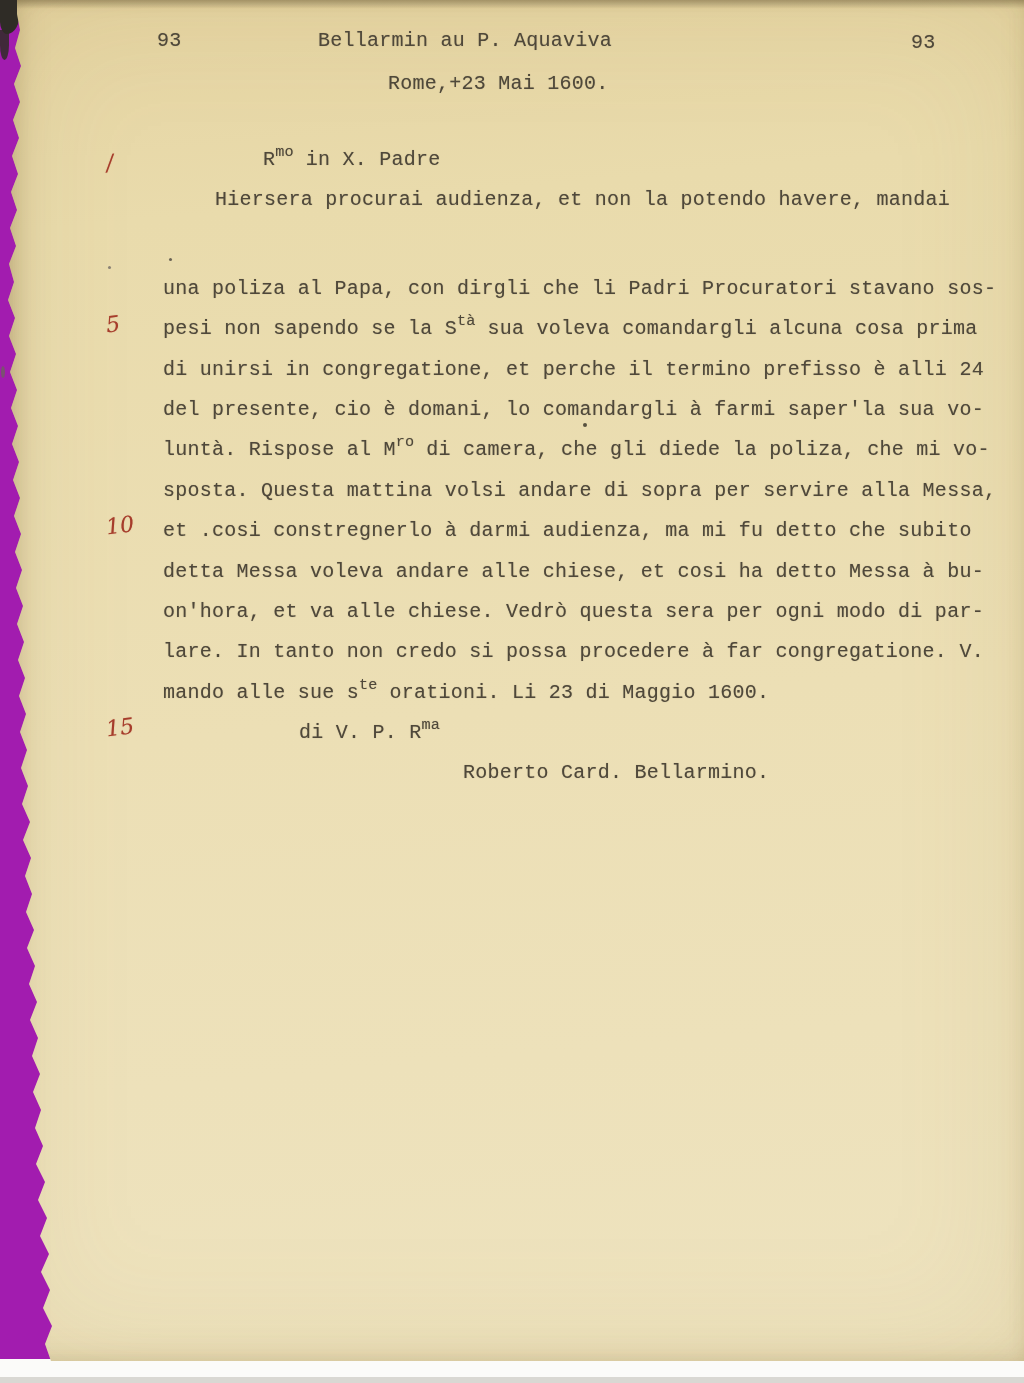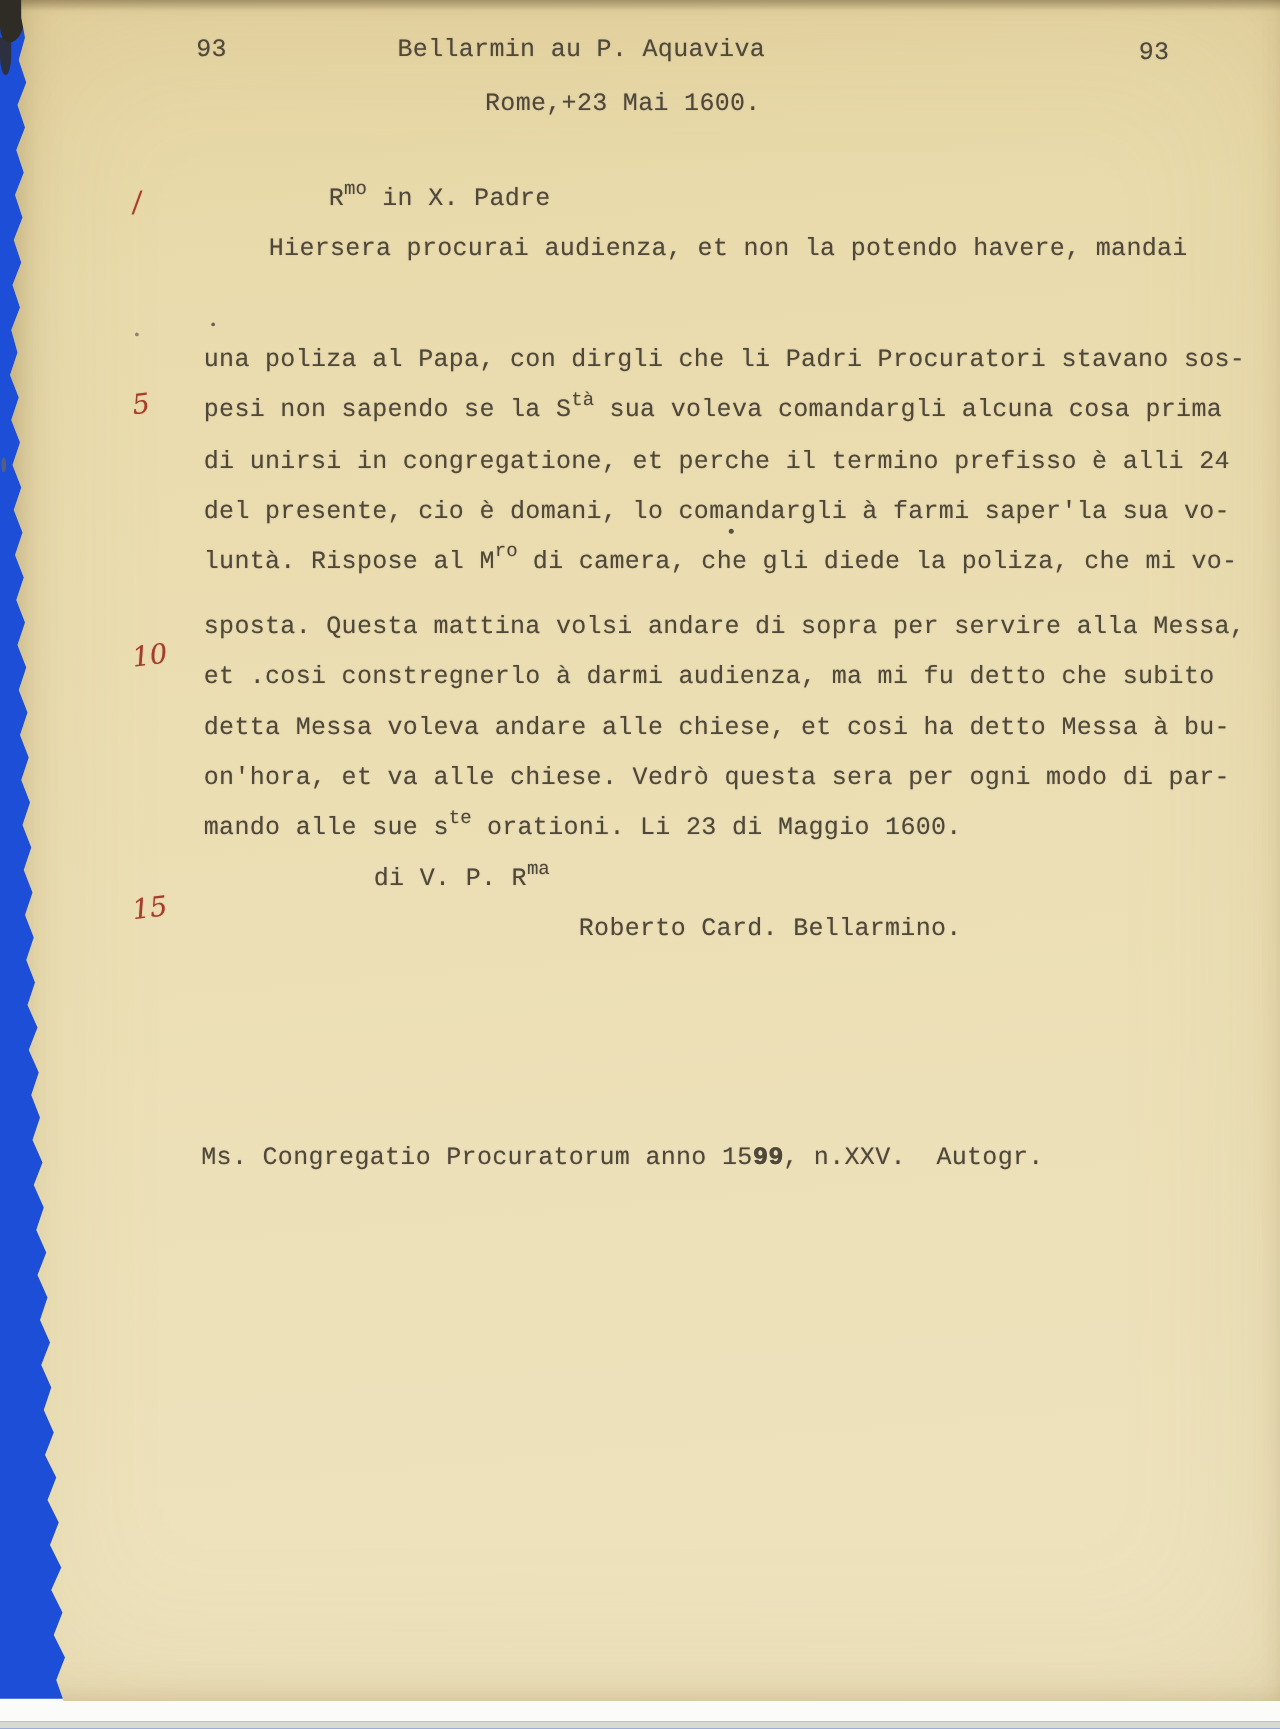--- a/index.html
+++ b/index.html
@@ -1,18 +1,18 @@
 <!DOCTYPE html>
 <html><head>
 <meta charset="utf-8">
 <style>
   html,body{margin:0;padding:0;background:#e8e7e4;}
   .stage{
     position:relative;width:1024px;height:1383px;overflow:hidden;
-    background:#1d4ed8;
+    background:#a21caf;
     font-family:"Liberation Mono","DejaVu Sans Mono",monospace;
   }
   .stage::after{ 
     content:"";position:absolute;left:0;right:0;bottom:0;height:6px;
     background:#d9d8d3;
   }
   .bottom-strip{position:absolute;left:0;right:0;bottom:6px;height:18px;background:#fbfbf9;}
   .smudge{position:absolute;background:#2f2c26;}
   .sm1{left:0;top:0;width:20px;height:34px;border-radius:0 0 70% 40%;}
   .sm2{left:0;top:30px;width:9px;height:30px;border-radius:0 0 60% 60%;opacity:.85;}
@@ -95,28 +95,28 @@
       </div>
 
     <div class="letter-body ink">
         <div class="line" style="padding-left: 100px;"><span>R</span><sup>mo</sup><span> in X. Padre</span></div>
         <div class="line" style="padding-left: 52px;"><span>Hiersera procurai audienza, et non la potendo havere, mandai</span></div>
         <div class="line" style="padding-left: 0px; margin-top: 48px;"><span>una poliza al Papa, con dirgli che li Padri Procuratori stavano sos-</span></div>
         <div class="line" style="padding-left: 0px;"><span>pesi non sapendo se la S</span><sup>tà</sup><span> sua voleva comandargli alcuna cosa prima</span></div>
         <div class="line" style="padding-left: 0px;"><span>di unirsi in congregatione, et perche il termino prefisso è alli 24</span></div>
         <div class="line" style="padding-left: 0px;"><span>del presente, cio è domani, lo comandargli à farmi saper'la sua vo-</span></div>
         <div class="line" style="padding-left: 0px;"><span>luntà. Rispose al M</span><sup>ro</sup><span> di camera, che gli diede la poliza, che mi vo-</span></div>
-        <div class="line" style="padding-left: 0px; margin-top: 11px;"><span>sposta. Questa mattina volsi andare di sopra per servire alla Messa,</span></div>
+        <div class="line" style="padding-left: 0px;"><span>sposta. Questa mattina volsi andare di sopra per servire alla Messa,</span></div>
         <div class="line" style="padding-left: 0px;"><span>et .cosi constregnerlo à darmi audienza, ma mi fu detto che subito</span></div>
         <div class="line" style="padding-left: 0px;"><span>detta Messa voleva andare alle chiese, et cosi ha detto Messa à bu-</span></div>
         <div class="line" style="padding-left: 0px;"><span>on'hora, et va alle chiese. Vedrò questa sera per ogni modo di par-</span></div>
+        <div class="line" style="padding-left: 0px;"><span>lare. In tanto non credo si possa procedere à far congregatione. V.</span></div>
         <div class="line" style="padding-left: 0px;"><span>mando alle sue s</span><sup>te</sup><span> orationi. Li 23 di Maggio 1600.</span></div>
         <div class="line" style="padding-left: 136px;"><span>di V. P. R</span><sup>ma</sup></div>
         <div class="line" style="padding-left: 300px;"><span>Roberto Card. Bellarmino.</span></div>
       </div>
 
-    <div class="source-note ink"><span>Ms. Congregatio Procuratorum anno 15</span><span class="bold">99</span><span>, n.XXV.  Autogr.</span></div>
 
     <div class="speck sp1"></div>
     <div class="speck sp2"></div>
     <div class="speck sp3"></div>
   </div>
 </div>
 
 </body></html>

